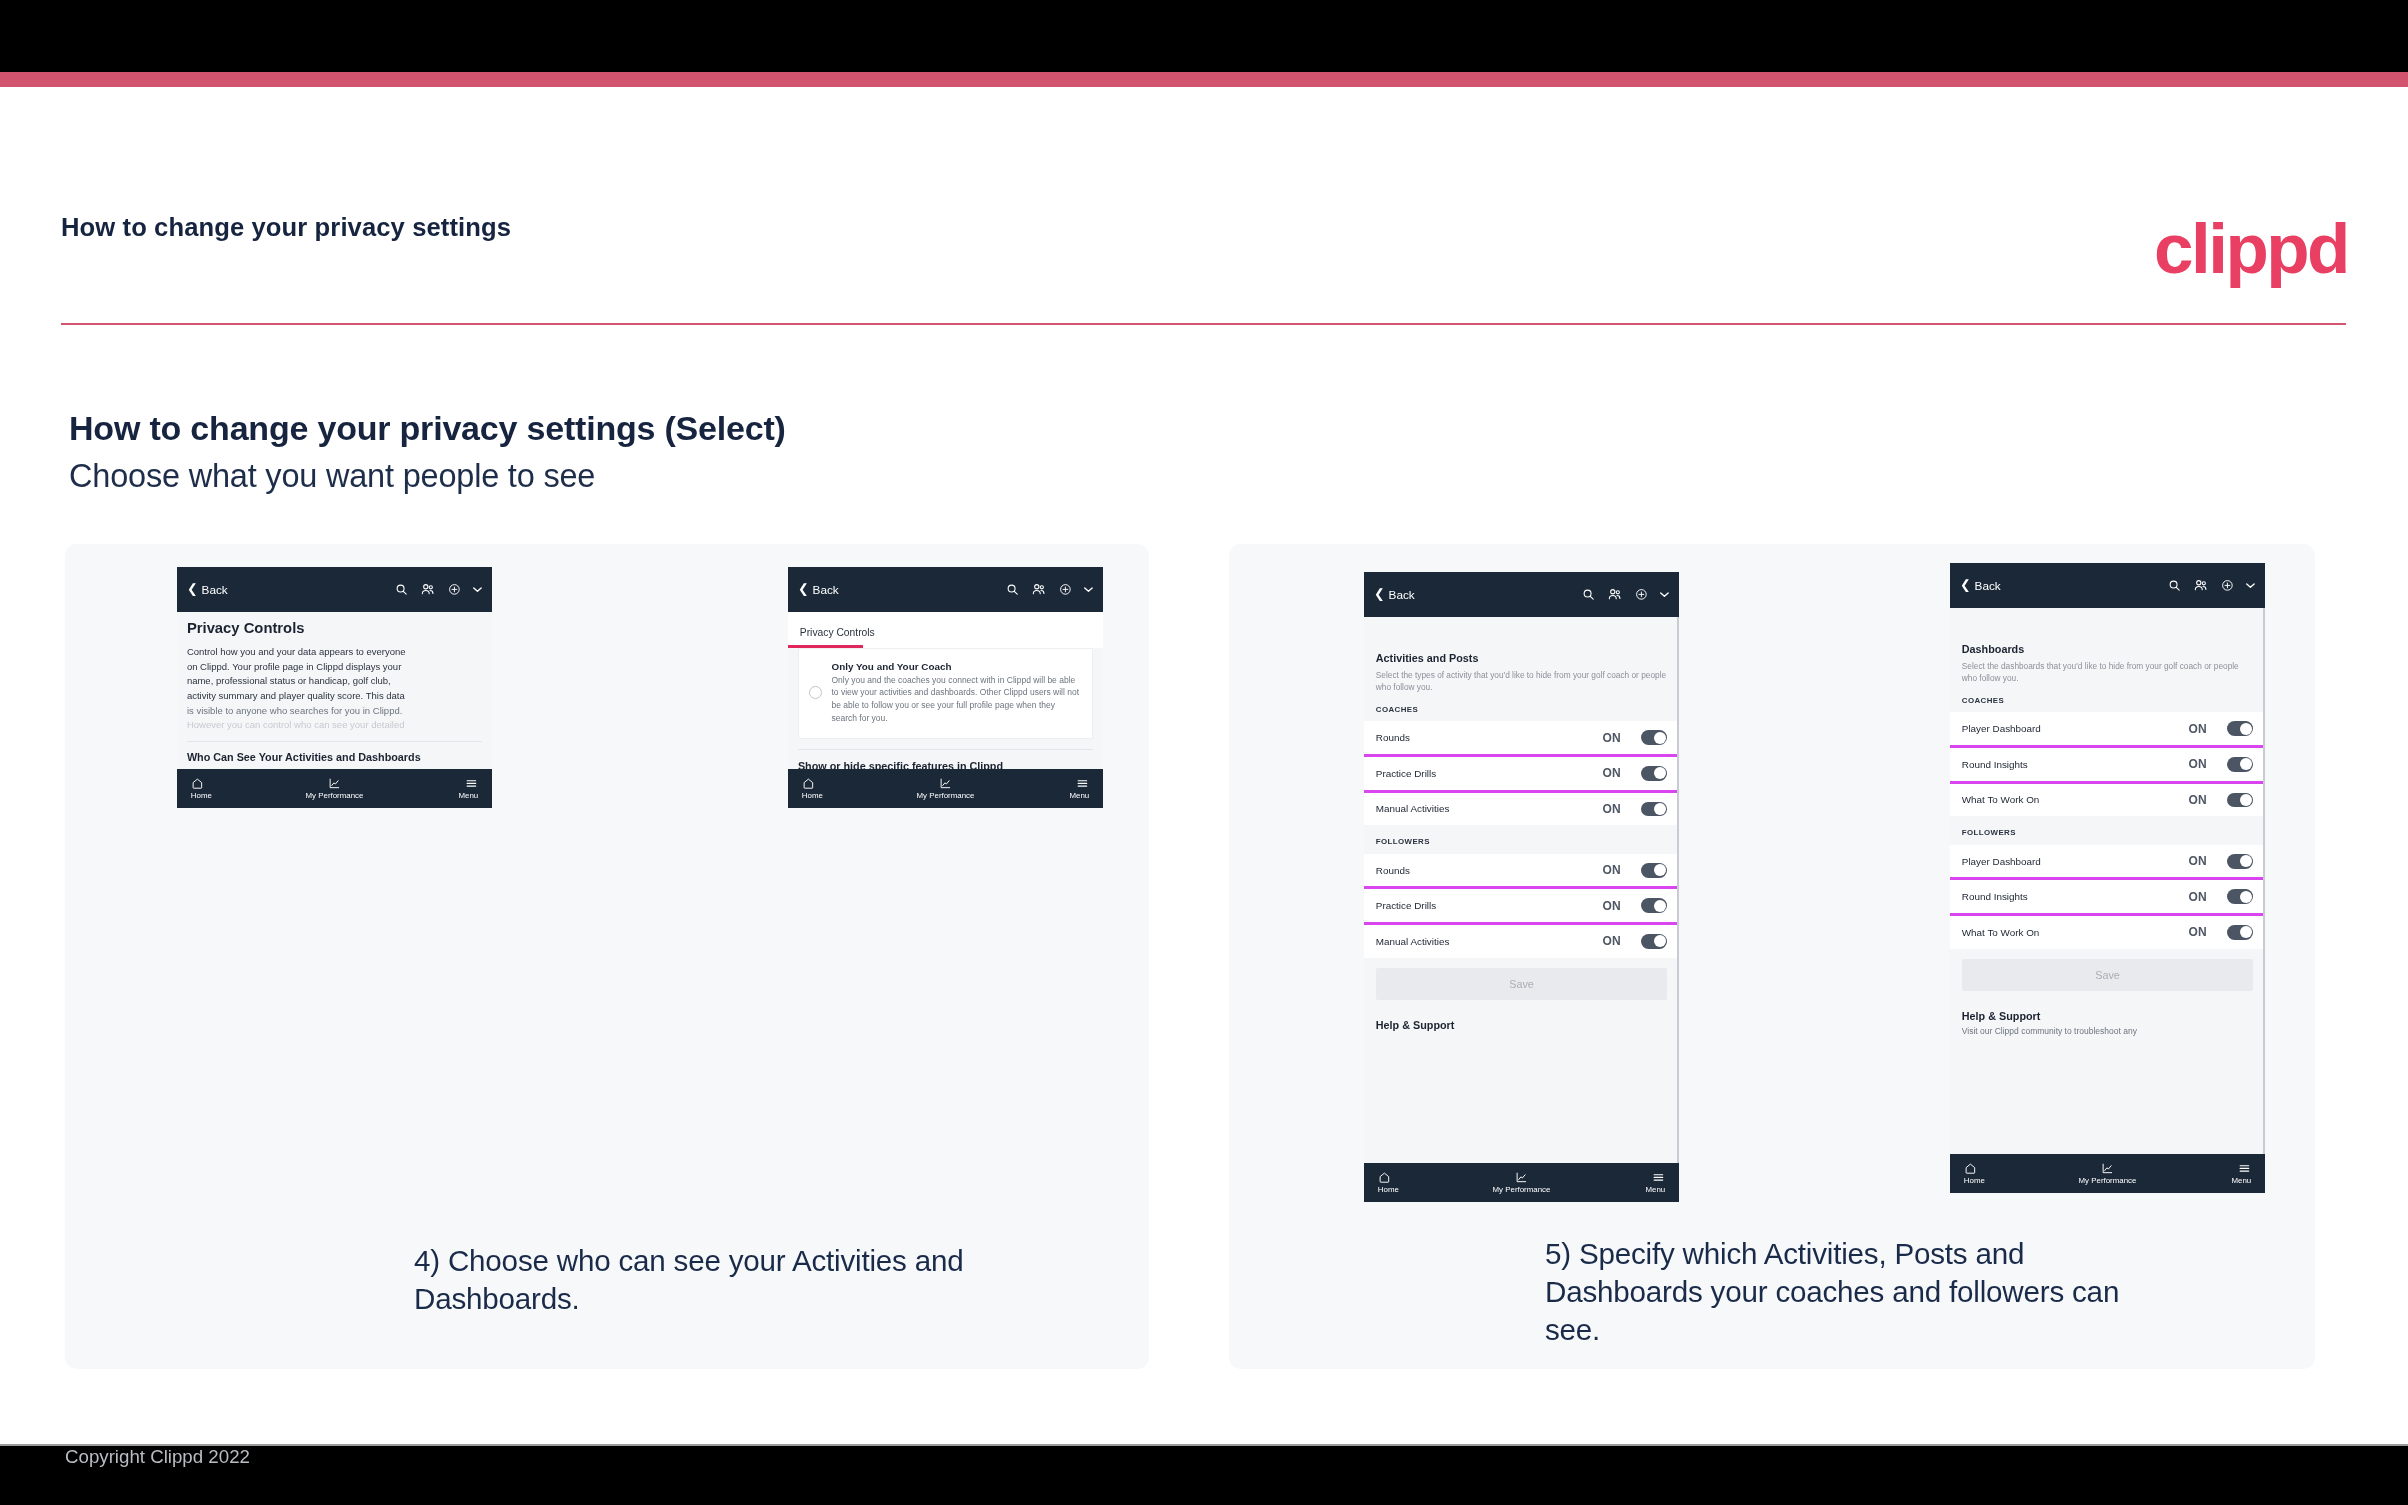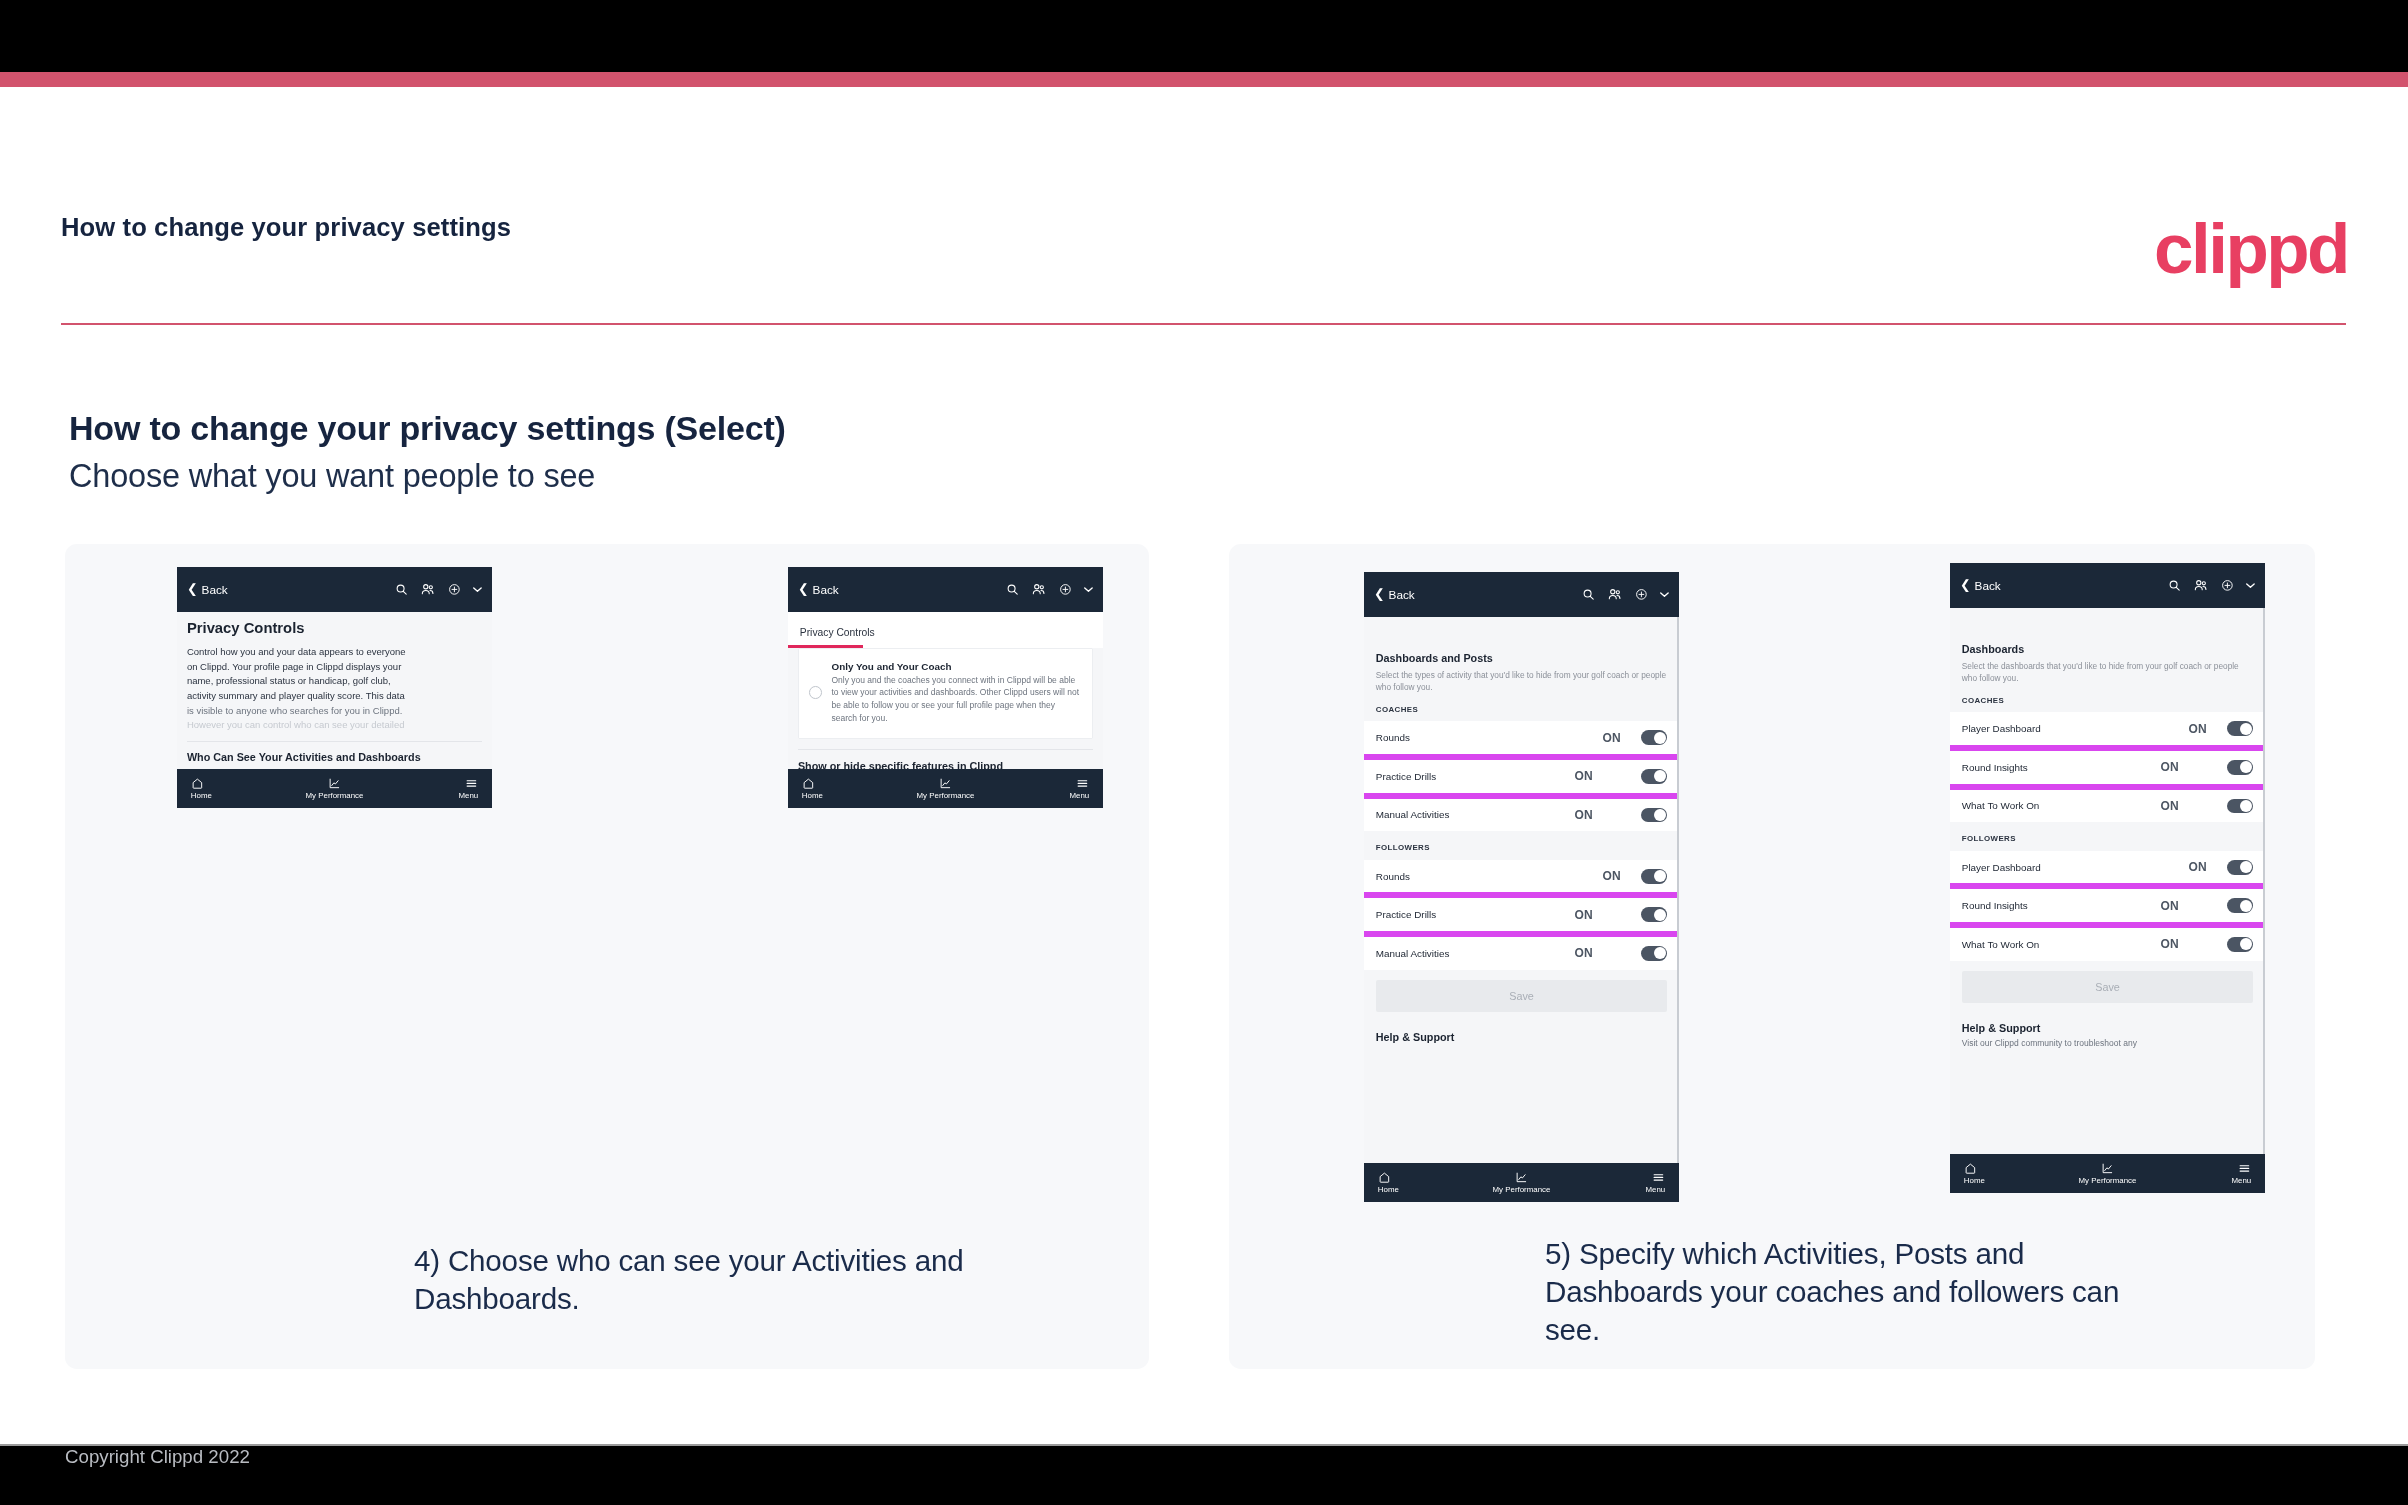--- a/index.html
+++ b/index.html
@@ -104,21 +104,21 @@
   }
 
   .help-h { font-size:10.8px; font-weight:700; color:#1b2330; }
   .help-p { font-size:8.5px; color:#6d747f; line-height:1.5; }
 
   .sec-label { font-size:7.9px; font-weight:700; color:#2b3340; letter-spacing:0.4px; }
   .togrow {
     background:#fff; display:flex; align-items:center; padding:8.9px 11.8px;
     font-size:9.9px; color:#1b2330;
   }
-  .togrow + .togrow { border-top:6px solid #d946ef;gap:28px; }
+  .togrow + .togrow { border-top:3px solid #d946ef; }
   .togrow .tg-name { flex:1; }
   .tg-on { font-size:12px; color:#4d5663; margin-right:20px; font-weight:600; }
   .switch {
     width:26.6px; height:14.8px; border-radius:8.9px; background:#4b5563; position:relative; flex:none;
   }
   .switch .knob {
     position:absolute; right:1.5px; top:1.5px; width:11.8px; height:11.8px;
     border-radius:50%; background:#fff;
   }
   .scroll-track {
@@ -362,21 +362,21 @@
               <svg width="8.9" height="6.9" viewBox="0 0 12 8" fill="none" stroke="#fff" stroke-width="1.8">
                 <polyline points="1,2 6,6.5 11,2" stroke-linecap="round" stroke-linejoin="round"></polyline>
               </svg>
             </span>
         </span>
       </div>
 
       <div class="body-area" style="top:45px; bottom:39px; background:#f5f6f8; position:absolute; left:0; right:0;">
         <div class="scroll-track"></div>
         <div style="padding:35px 11.8px 0 11.8px;">
-          <div class="pg-h2">Dashboards and Posts</div>
+          <div class="pg-h2">Activities and Posts</div>
           <div style="height:4.9px"></div>
           <div class="hdr-desc">Select the types of activity that you'd like to hide from your golf coach or people who follow you.</div>
           <div style="height:10.8px"></div>
           <div class="sec-label">COACHES</div>
         </div>
 
         <div style="height:7.9px"></div>
         <div>
           <div class="togrow">
             <span class="tg-name">Rounds</span>

